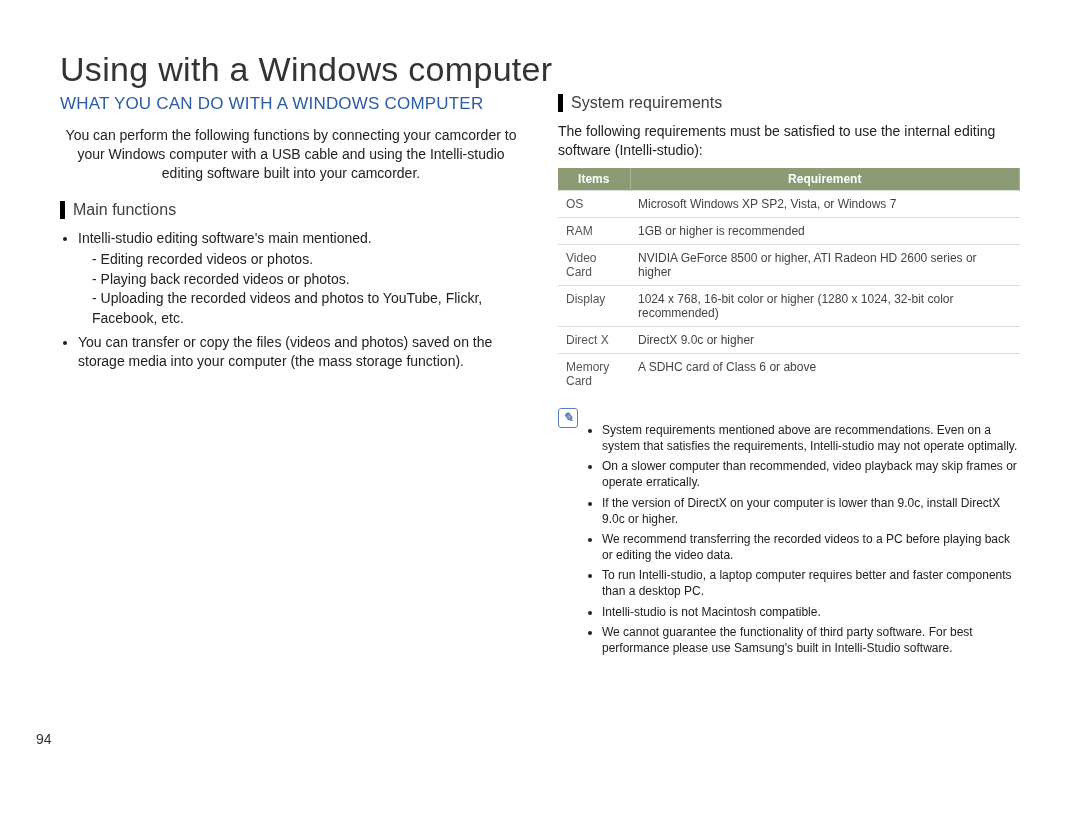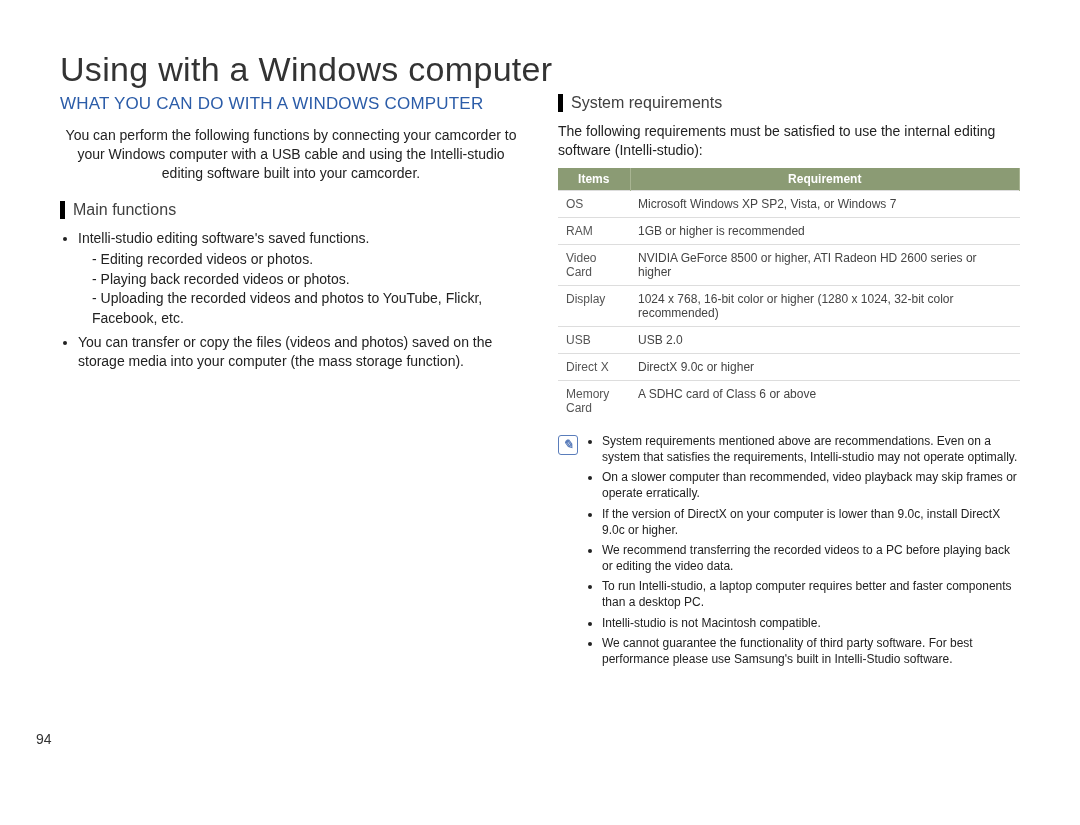--- a/index.html
+++ b/index.html
@@ -109,20 +109,21 @@
     align-items: center;
     justify-content: center;
     font-style: italic;
     font-weight: bold;
     font-size: 13px;
     margin-top: 2px;
   }
   ul.notes {
     list-style: disc;
     padding-left: 16px;
+    margin-top: 16px;
   }
   ul.notes li { margin-bottom: 4px; }
   .page-number {
     position: absolute;
     left: 36px;
     bottom: 78px;
     font-size: 14px;
     color: #333;
   }
 </style>
@@ -133,21 +134,21 @@
 
 <div class="columns">
 
   <div class="col">
     <div class="section-title-blue">WHAT YOU CAN DO WITH A WINDOWS COMPUTER</div>
     <p class="intro">You can perform the following functions by connecting your camcorder to your Windows computer with a USB cable and using the Intelli-studio editing software built into your camcorder.</p>
     <div class="sub-heading">Main functions</div>
 
     <ul class="bullets">
       <li>
-        <span>Intelli-studio editing software's saved functions.</span>
+        <span>Intelli-studio editing software's main mentioned.</span>
         <ul class="sub-dashes">
           <li>Editing recorded videos or photos.</li>
           <li>Playing back recorded videos or photos.</li>
           <li>Uploading the recorded videos and photos to YouTube, Flickr, Facebook, etc.</li>
         </ul>
       </li>
       <li>You can transfer or copy the files (videos and photos) saved on the storage media into your computer (the mass storage function).</li>
     </ul>
   </div>
 
@@ -171,24 +172,20 @@
           <td class="item-col">RAM</td>
           <td>1GB or higher is recommended</td>
         </tr>
         <tr>
           <td class="item-col">Video Card</td>
           <td>NVIDIA GeForce 8500 or higher, ATI Radeon HD 2600 series or higher</td>
         </tr>
         <tr>
           <td class="item-col">Display</td>
           <td>1024 x 768, 16-bit color or higher (1280 x 1024, 32-bit color recommended)</td>
-        </tr>
-        <tr>
-          <td class="item-col">USB</td>
-          <td>USB 2.0</td>
         </tr>
         <tr>
           <td class="item-col">Direct X</td>
           <td>DirectX 9.0c or higher</td>
         </tr>
         <tr>
           <td class="item-col">Memory Card</td>
           <td>A SDHC card of Class 6 or above</td>
         </tr>
       </tbody>

